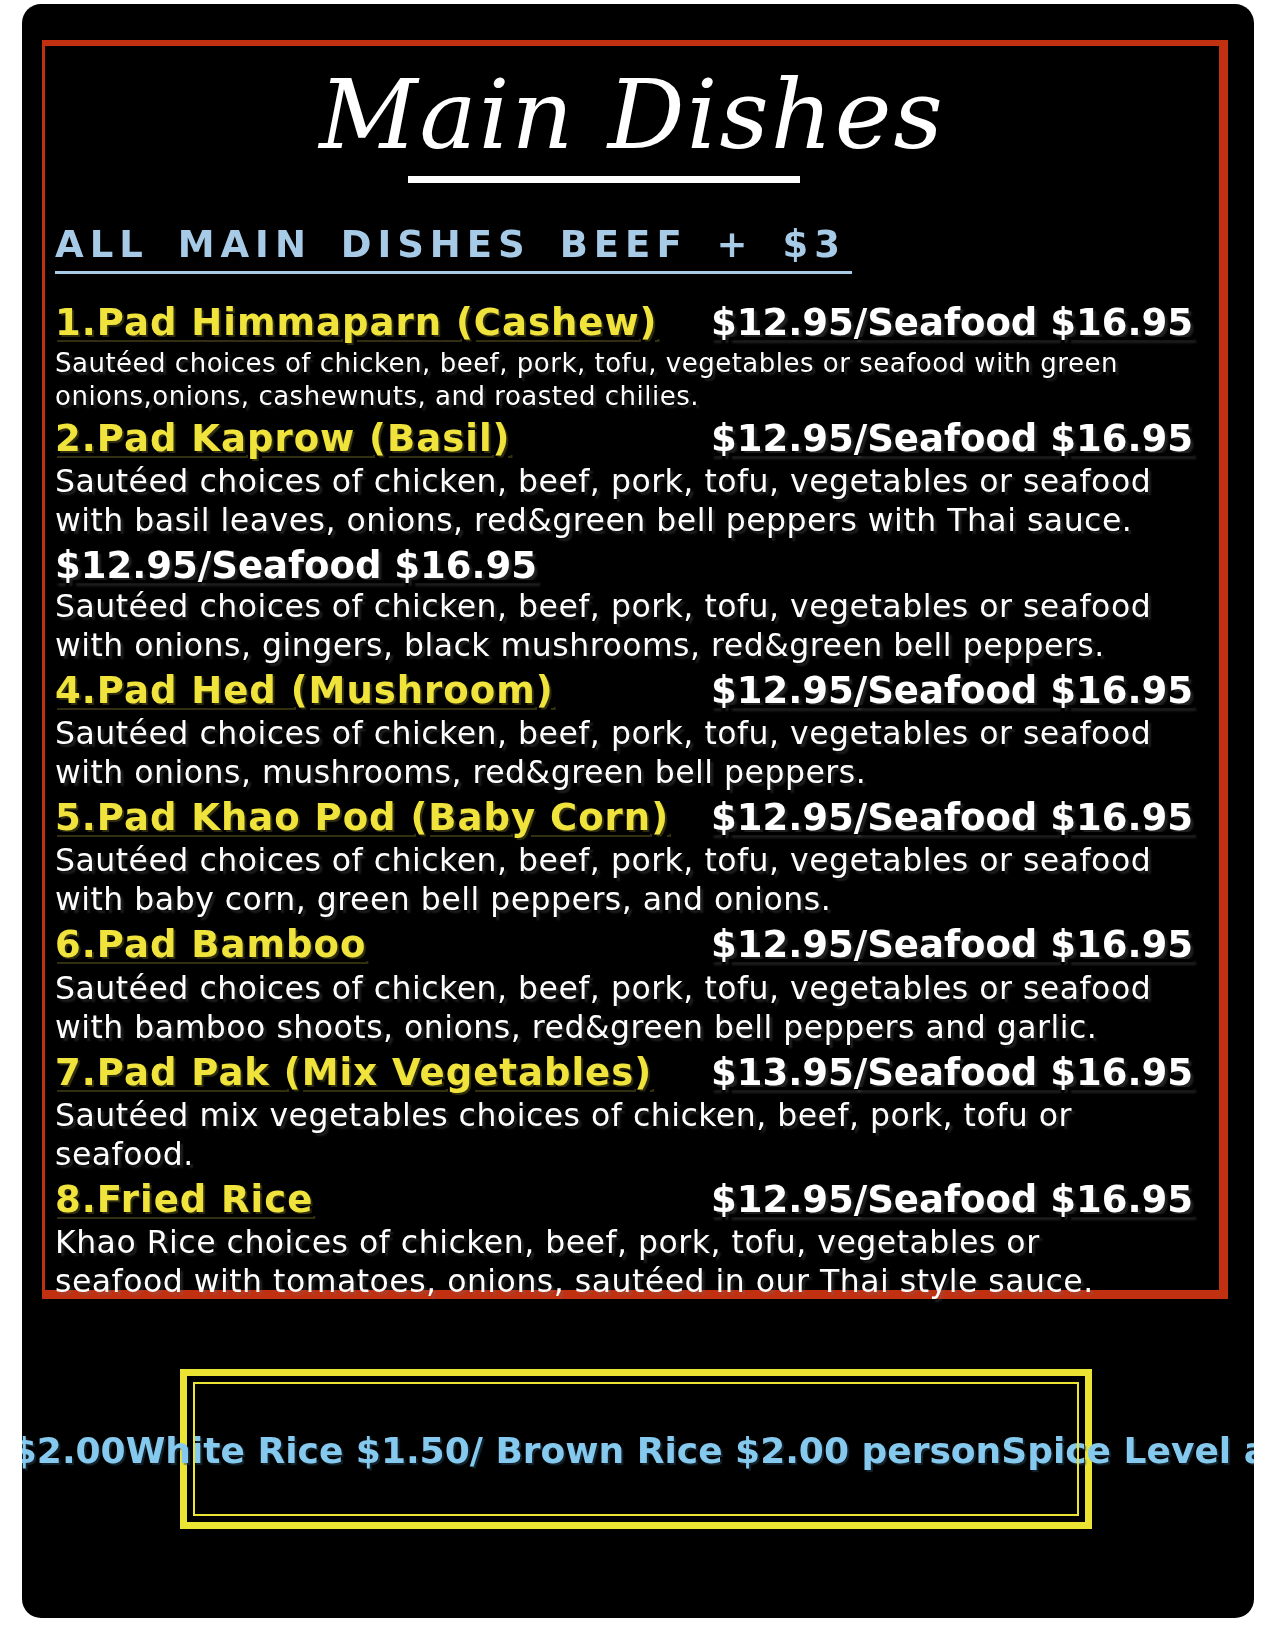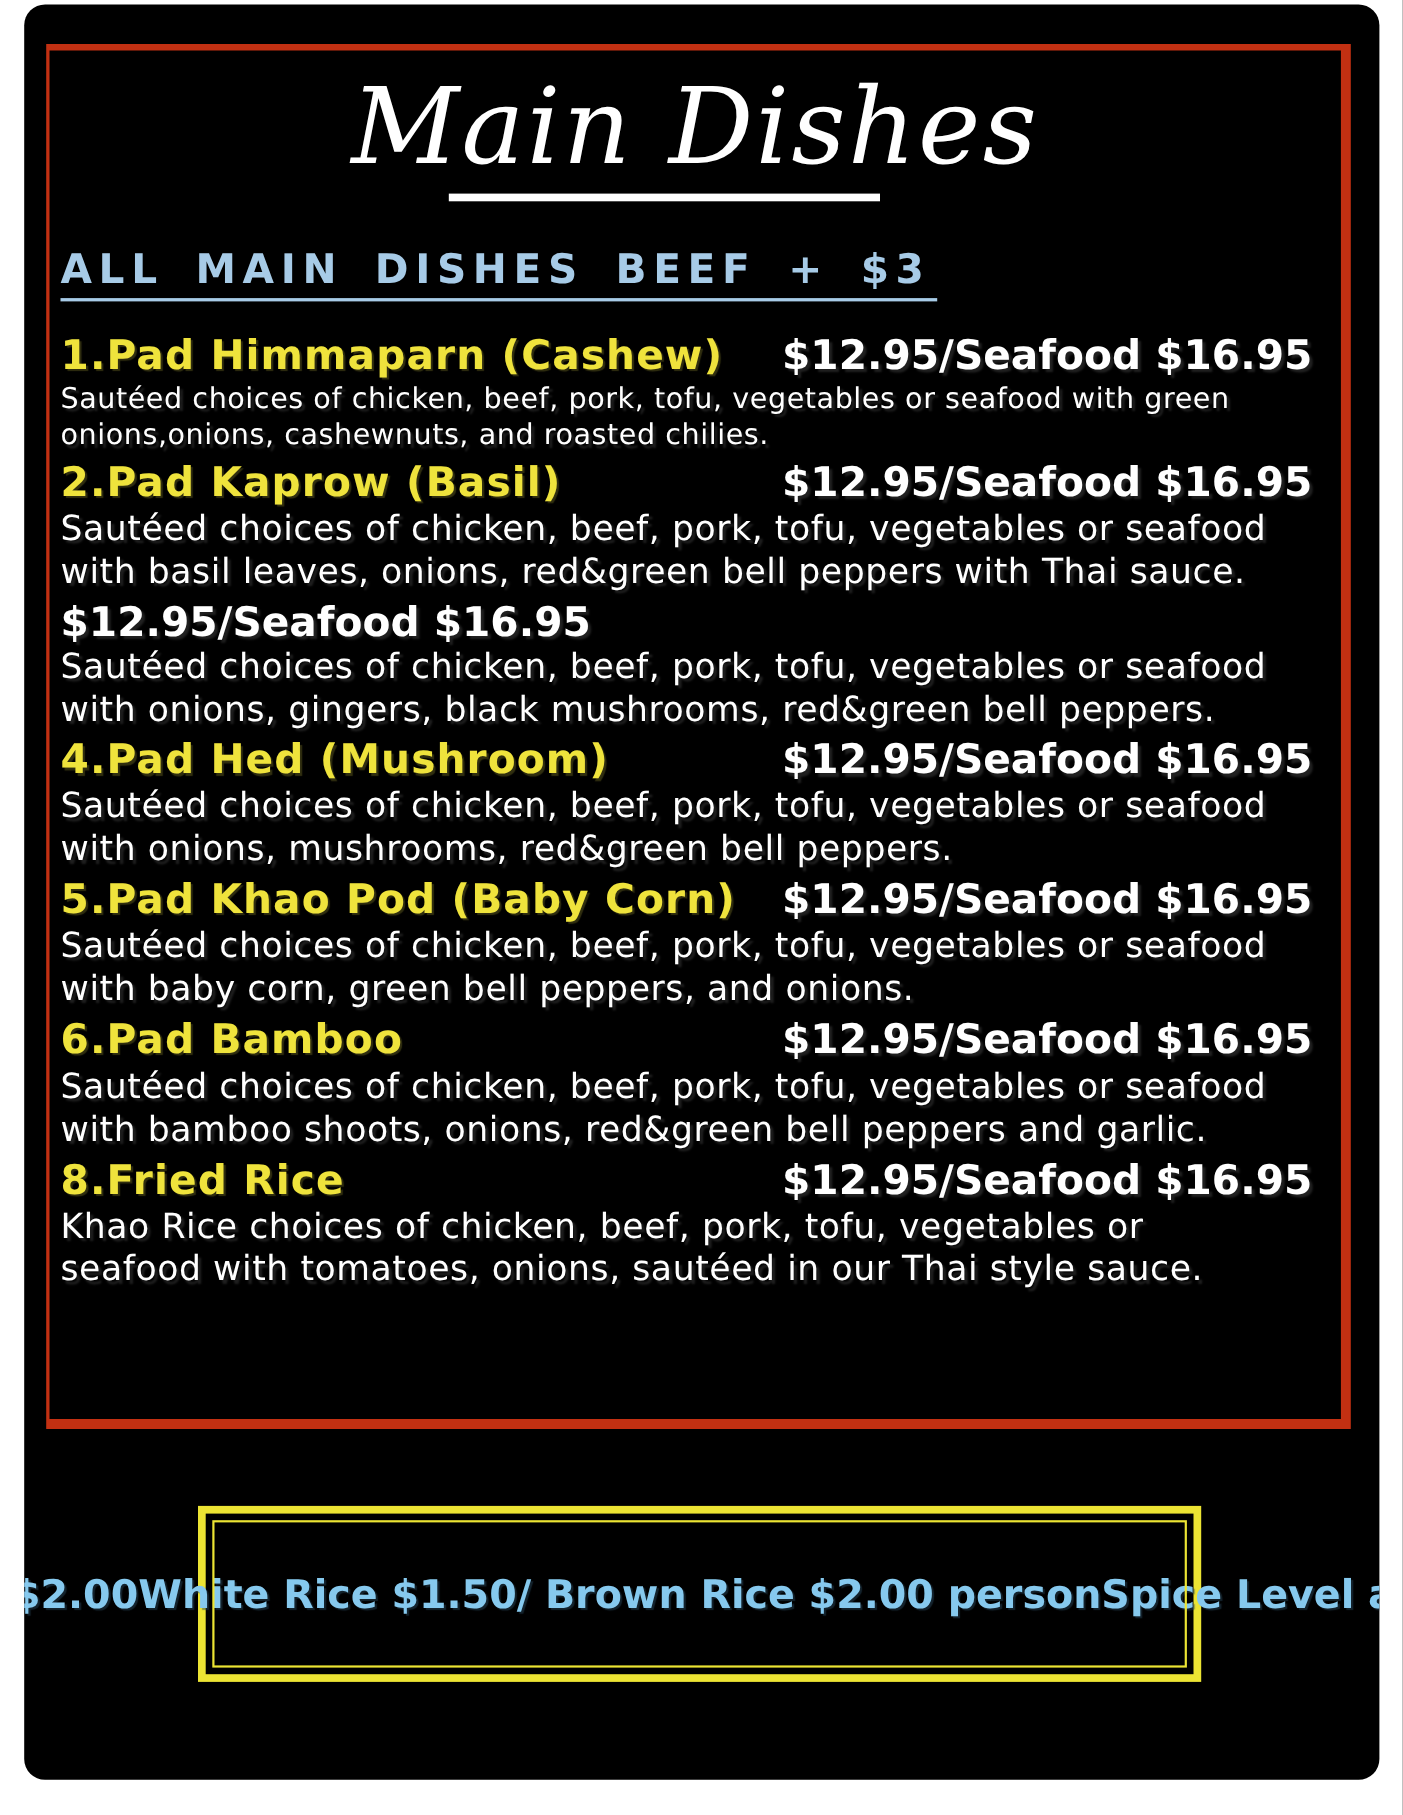--- a/index.html
+++ b/index.html
@@ -31,21 +31,21 @@
   }
   .subheader{
     display:inline-block;margin:40px 0 0 10px;
     font-size:37px;font-weight:700;color:var(--pale-blue,#a7cbe7);
     letter-spacing:6px;word-spacing:10px;
     border-bottom:3px solid var(--pale-blue,#a7cbe7);
     padding:0 6px 5px 0;white-space:nowrap;
   }
   .items{margin:26px 6px 0 10px;}
   .item{margin-bottom:3px;}
-  .item-row{display:flex;justify-content:space-between;align-items:baseline;padding-right:20px;}
+  .item-row{display:flex;justify-content:space-between;align-items:baseline;padding-right:20px;text-decoration:underline;}
   .item-name{
     font-size:37px;font-weight:700;color:var(--yellow,#efe33c);
     letter-spacing:1px;line-height:1.25;
     text-shadow:2px 2px 1px rgba(90,85,30,.55);
   }
   .item-price{
     font-size:37px;font-weight:700;color:#fff;white-space:nowrap;
     text-shadow:3px 3px 2px rgba(110,110,110,.3);
   }
   .item-desc{
@@ -126,20 +126,27 @@
   </div>
 
   <div class="item">
     <div class="item-row">
       <span class="item-name">6.Pad Bamboo</span>
       <span class="item-price">$12.95/Seafood $16.95</span>
     </div>
     <div class="item-desc">Sautéed choices of chicken, beef, pork, tofu, vegetables or seafood with bamboo shoots, onions, red&amp;green bell peppers and garlic.</div>
   </div>
 
+  <div class="item">
+    <div class="item-row">
+      <span class="item-name">7.Pad Pak (Mix Vegetables)</span>
+      <span class="item-price">$13.95/Seafood $16.95</span>
+    </div>
+    <div class="item-desc">Sautéed mix vegetables choices of chicken, beef, pork, tofu or seafood.</div>
+  </div>
 
   <div class="item">
     <div class="item-row">
       <span class="item-name">8.Fried Rice</span>
       <span class="item-price">$12.95/Seafood $16.95</span>
     </div>
     <div class="item-desc">Khao Rice choices of chicken, beef, pork, tofu, vegetables or seafood with tomatoes, onions, sautéed in our Thai style sauce.</div>
   </div>
 </div>
 

